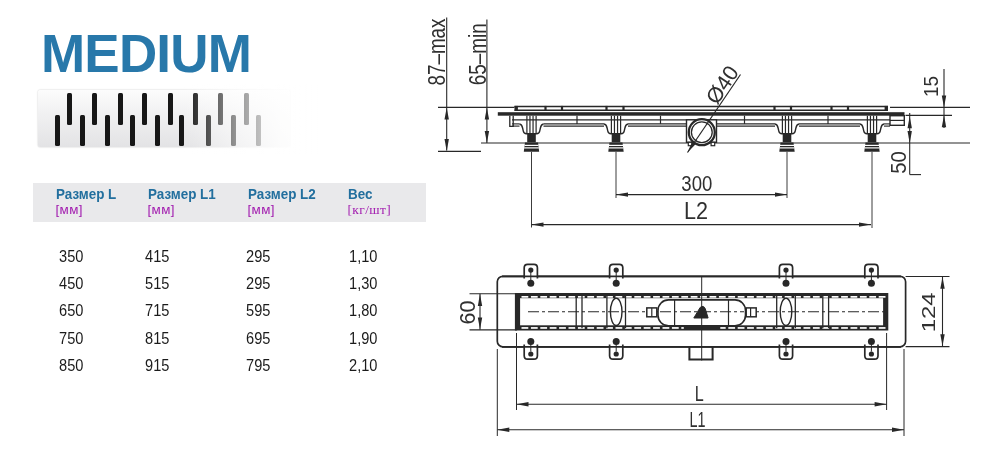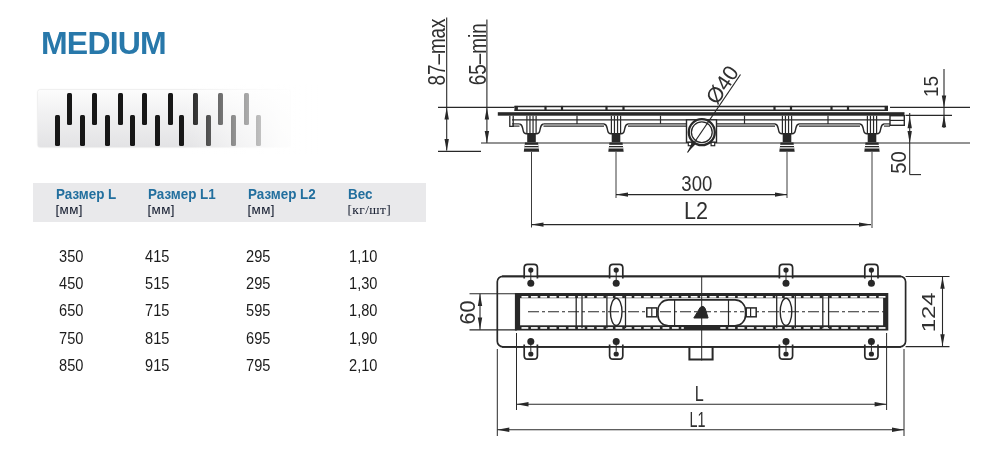--- a/index.html
+++ b/index.html
@@ -1,28 +1,28 @@
 <!DOCTYPE html>
 <html><head>
 <meta charset="utf-8">
 <style>
   html,body{margin:0;padding:0;}
   body{width:999px;height:452px;position:relative;background:#fff;overflow:hidden;
        font-family:"Liberation Sans",sans-serif;filter:grayscale(0.001);}
   .abs{position:absolute;}
-  #title{left:41px;top:27.3px;font-size:32px;font-weight:bold;color:#2878aa;letter-spacing:-0.8px;line-height:1;}
+  #title{left:41px;top:27.3px;font-size:53px;font-weight:bold;color:#2878aa;letter-spacing:-0.8px;line-height:1;}
   #strip{left:37.5px;top:90.3px;width:252px;height:57px;border-radius:2px;
          background:linear-gradient(180deg,#fcfcfc 0%,#f1f1f2 40%,#e3e3e5 100%);
          box-shadow:0 0 1.5px rgba(0,0,0,0.3);}
   .bar{position:absolute;width:5.1px;background:#171717;border-radius:1.5px;}
   #fade{left:183px;top:84px;width:135px;height:70px;
         background:linear-gradient(90deg,rgba(255,255,255,0) 0%,rgba(255,255,255,0.55) 40%,rgba(255,255,255,0.88) 72%,#fff 100%);}
   #thead{left:33px;top:183px;width:393px;height:38.5px;background:#e9e9eb;}
   .h1{font-size:14.6px;font-weight:bold;color:#226f9e;line-height:1;transform:scaleX(0.92);transform-origin:0 0;}
-  .h2{font-size:13.4px;color:#0f172a;line-height:1;letter-spacing:0.4px;transform-origin:0 0;}
+  .h2{font-size:13.4px;color:#a21caf;line-height:1;letter-spacing:0.4px;transform-origin:0 0;}
   .num{font-size:17.2px;color:#1b1b1b;line-height:1;transform:scaleX(0.85);transform-origin:0 0;}
 </style>
 </head>
 <body>
 <div class="abs" id="title">MEDIUM</div>
 <div class="abs" id="strip">
 <div class="bar" style="left:17.7px;top:24.6px;height:31.4px;"></div>
 <div class="bar" style="left:42.4px;top:24.6px;height:31.4px;"></div>
 <div class="bar" style="left:67.7px;top:24.6px;height:31.4px;"></div>
 <div class="bar" style="left:92.5px;top:24.6px;height:31.4px;"></div>

